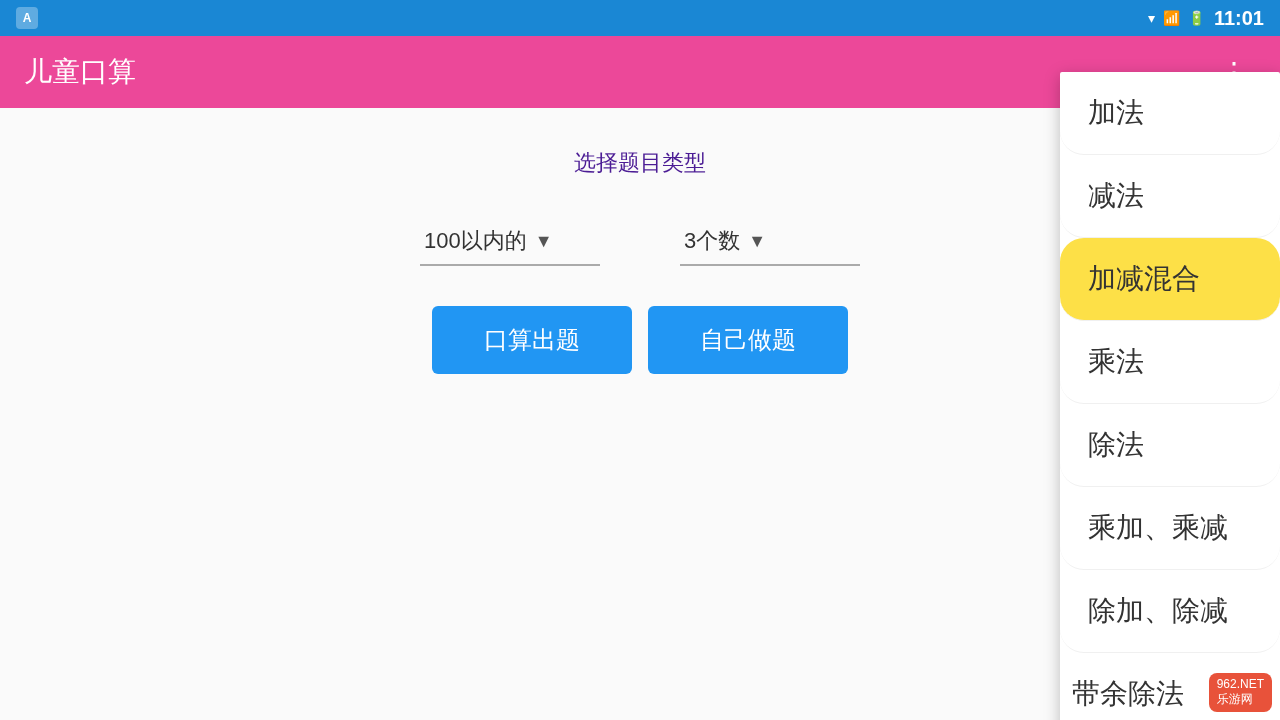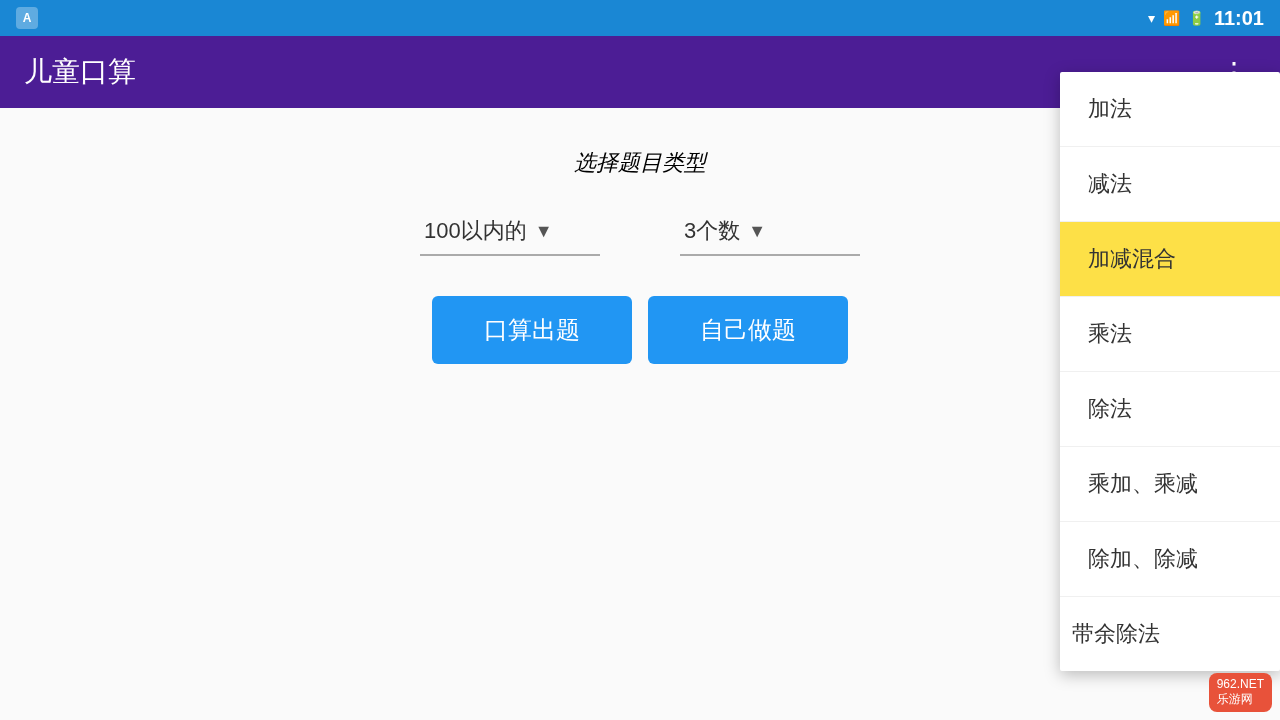--- a/index.html
+++ b/index.html
@@ -64,21 +64,21 @@
 
     .status-icon {
       color: white;
       font-size: 14px;
     }
 
     
     .app-bar {
       width: 100%;
       height: 72px;
-      background: #4c1d95;
+      background: #ec4899;
       display: flex;
       align-items: center;
       justify-content: space-between;
       padding: 0 24px;
       position: relative;
       z-index: 10;
     }
 
     .app-title {
       font-size: 28px;
@@ -106,23 +106,22 @@
       background: #fafafa;
       display: flex;
       flex-direction: column;
       align-items: center;
       padding-top: 40px;
       position: relative;
     }
 
     .section-label {
       font-size: 22px;
-      color: #000000;
-      margin-bottom: 30px;
-      font-style: italic;
+      color: #4c1d95;
+      margin-bottom: 40px;
     }
 
     .controls-row {
       display: flex;
       align-items: center;
       gap: 80px;
       margin-bottom: 40px;
     }
 
     .dropdown {
@@ -173,24 +172,25 @@
       right: 0;
       width: 220px;
       background: white;
       box-shadow: 0 4px 16px rgba(0,0,0,0.25);
       z-index: 100;
       border-radius: 2px;
     }
 
     .menu-item {
       padding: 22px 28px;
-      font-size: 22px;
+      font-size: 28px;
       color: #333;
       cursor: pointer;
       border-bottom: 1px solid #f0f0f0;
+      border-radius: 24px;
     }
 
     .menu-item:last-child {
       border-bottom: none;
       padding-left: 12px;
     }
 
     .menu-item.active {
       background: #fde047;
     }

